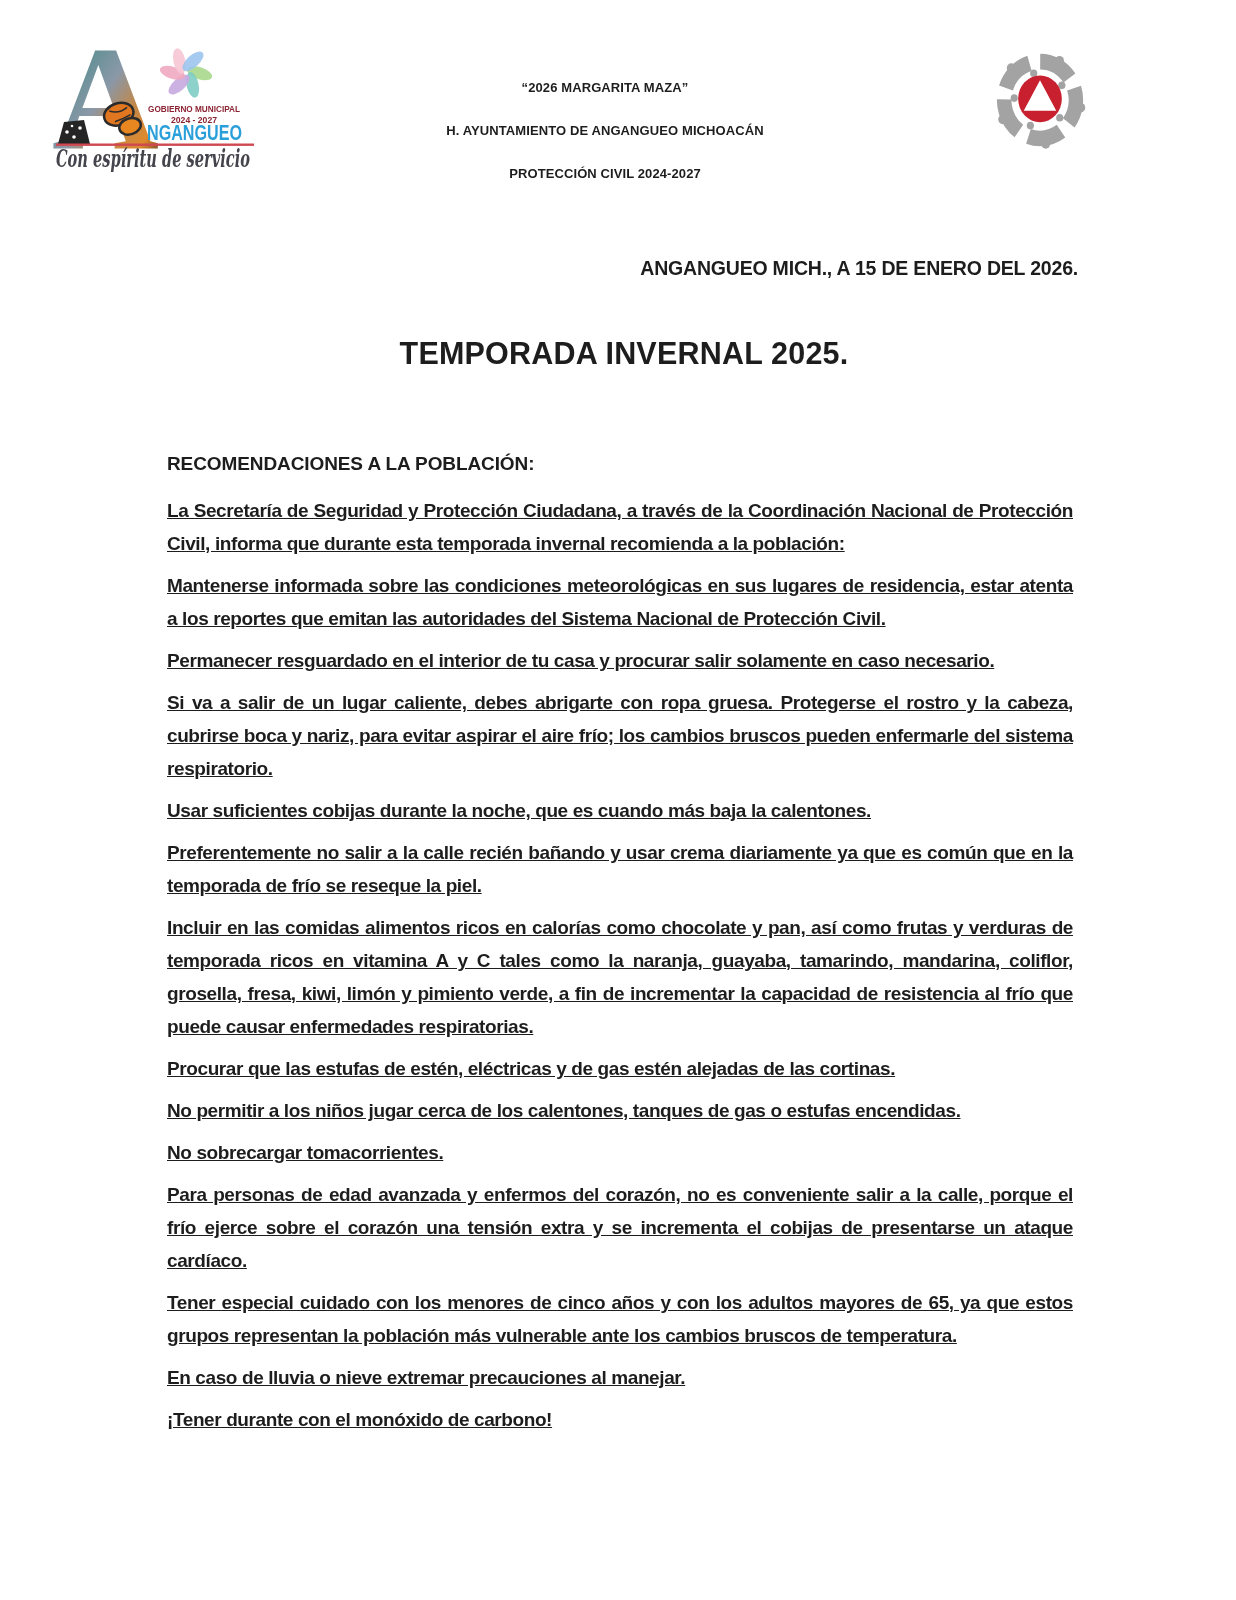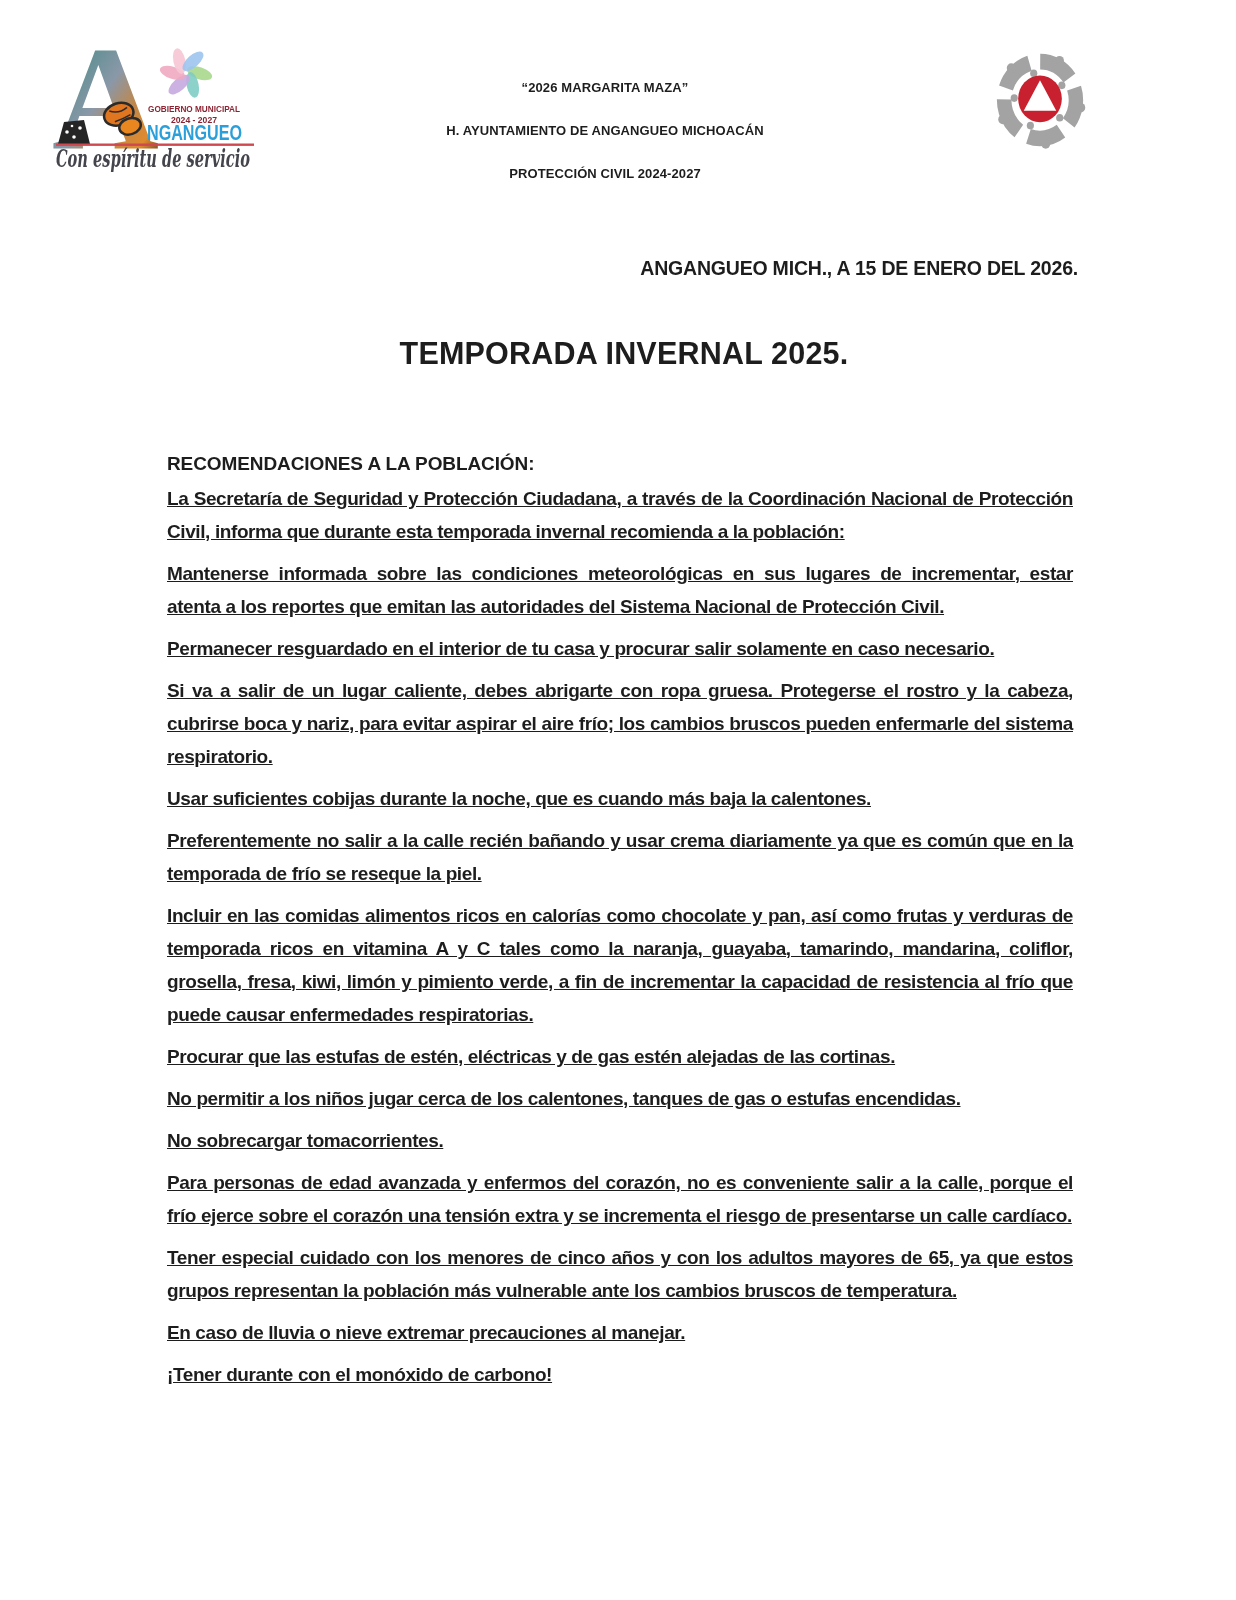--- a/index.html
+++ b/index.html
@@ -62,21 +62,21 @@
   .content {
     position: absolute;
     left: 167px;
     top: 447px;
     width: 906px;
     font-size: 19px;
     line-height: 33px;
     letter-spacing: -0.4px;
   }
   .content .heading {
-    margin-bottom: 2px;
+    margin-bottom: 14px;
     letter-spacing: -0.1px;
   }
   .content p {
     margin: 0 0 9px 0;
     text-align: justify;
     text-decoration: underline;
   }
   .content p:last-child { text-align: left; }
 </style>
 </head>
@@ -163,28 +163,28 @@
     <polygon points="50,33.5 64.5,59 35.5,59" fill="#ffffff"></polygon>
   </svg>
 
   <div class="date-row">ANGANGUEO MICH., A 15 DE ENERO DEL 2026.</div>
 
   <div class="doc-title">TEMPORADA INVERNAL 2025.</div>
 
   <div class="content">
     <div class="heading">RECOMENDACIONES A LA POBLACIÓN:</div>
     <p> La Secretaría de Seguridad y Protección Ciudadana, a través de la Coordinación Nacional de Protección Civil, informa que durante esta temporada invernal recomienda a la población:</p>
-    <p>Mantenerse informada sobre las condiciones meteorológicas en sus lugares de incrementar, estar atenta a los reportes que emitan las autoridades del Sistema Nacional de Protección Civil.</p>
+    <p>Mantenerse informada sobre las condiciones meteorológicas en sus lugares de residencia, estar atenta a los reportes que emitan las autoridades del Sistema Nacional de Protección Civil.</p>
     <p>Permanecer resguardado en el interior de tu casa y procurar salir solamente en caso necesario.</p>
     <p>Si va a salir de un lugar caliente, debes abrigarte con ropa gruesa. Protegerse el rostro y la cabeza, cubrirse boca y nariz, para evitar aspirar el aire frío; los cambios bruscos pueden enfermarle del sistema respiratorio.</p>
     <p>Usar suficientes cobijas durante la noche, que es cuando más baja la calentones.</p>
     <p>Preferentemente no salir a la calle recién bañando y usar crema diariamente ya que es común que en la temporada de frío se reseque la piel.</p>
     <p>Incluir en las comidas alimentos ricos en calorías como chocolate y pan, así como frutas y verduras de temporada ricos en vitamina A y C tales como la naranja, guayaba, tamarindo, mandarina, coliflor, grosella, fresa, kiwi, limón y pimiento verde, a fin de incrementar la capacidad de resistencia al frío que puede causar enfermedades respiratorias.</p>
     <p>Procurar que las estufas de estén, eléctricas y de gas estén alejadas de las cortinas.</p>
     <p>No permitir a los niños jugar cerca de los calentones, tanques de gas o estufas encendidas.</p>
     <p>No sobrecargar tomacorrientes.</p>
-    <p>Para personas de edad avanzada y enfermos del corazón, no es conveniente salir a la calle, porque el frío ejerce sobre el corazón una tensión extra y se incrementa el riesgo de presentarse un calle cardíaco.</p>
+    <p>Para personas de edad avanzada y enfermos del corazón, no es conveniente salir a la calle, porque el frío ejerce sobre el corazón una tensión extra y se incrementa el cobijas de presentarse un ataque cardíaco.</p>
     <p>Tener especial cuidado con los menores de cinco años y con los adultos mayores de 65, ya que estos grupos representan la población más vulnerable ante los cambios bruscos de temperatura.</p>
     <p>En caso de lluvia o nieve extremar precauciones al manejar.</p>
     <p>¡Tener durante con el monóxido de carbono!</p>
   </div>
 
 </div>
 
 </body></html>

